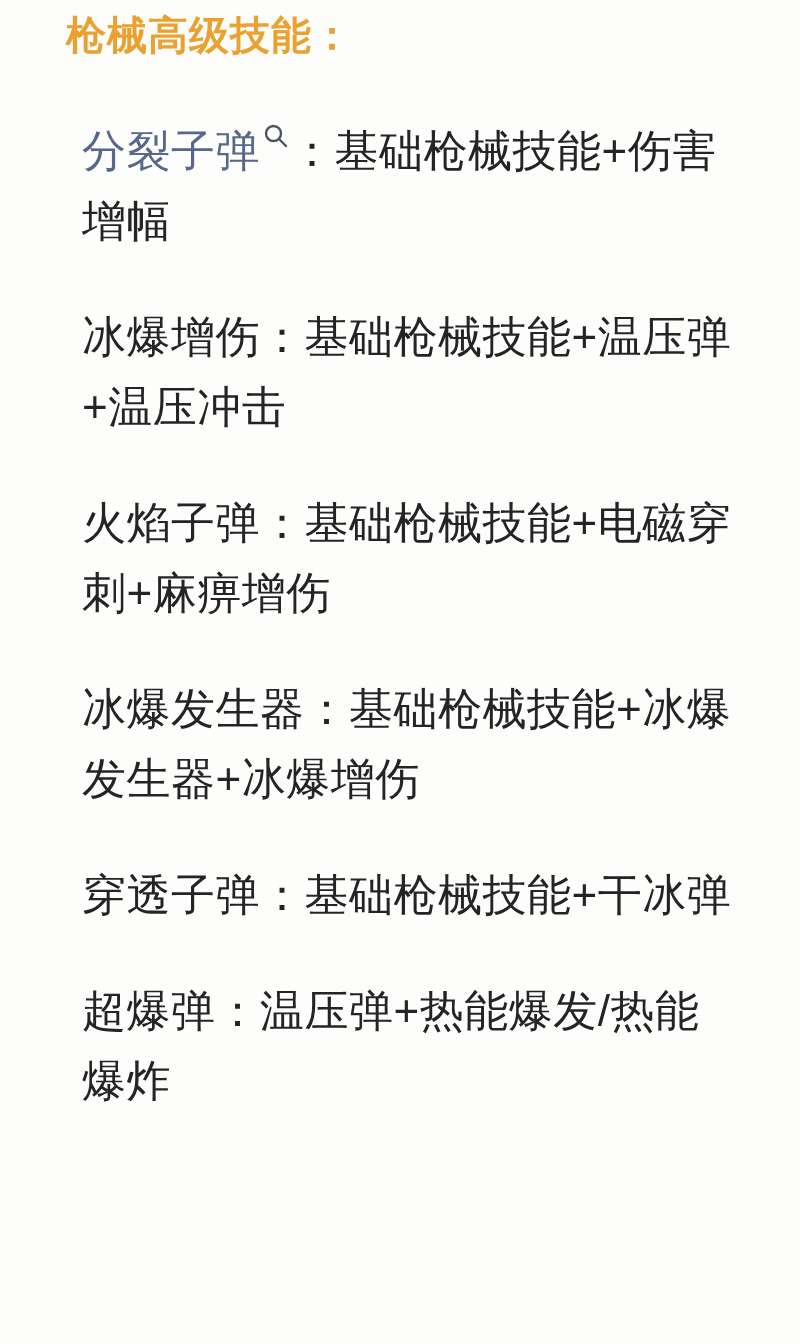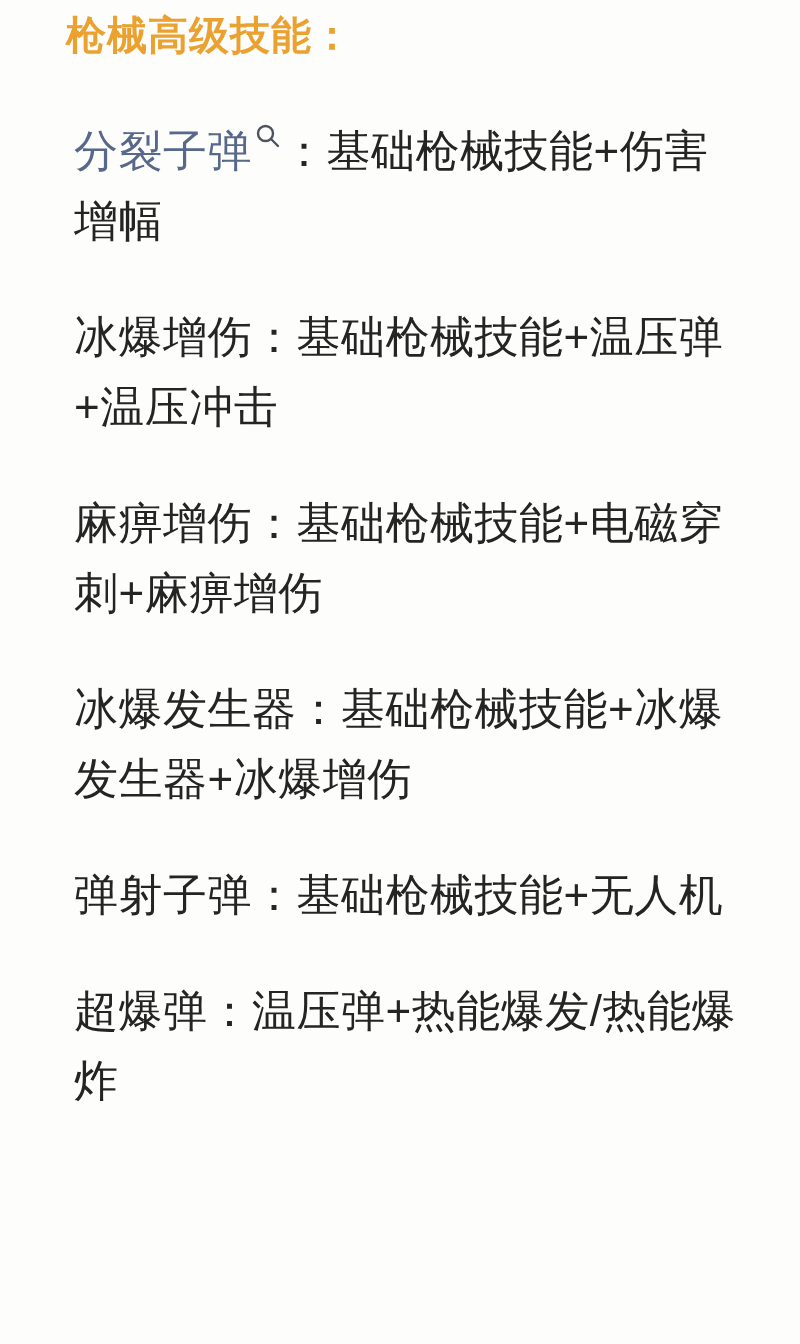--- a/index.html
+++ b/index.html
@@ -29,21 +29,21 @@
     margin: 46px 0;
     letter-spacing: 1px;
   }
   .sec-heading:first-child {
     margin-top: 0;
   }
   .entry {
     font-size: 44px;
     font-weight: 400;
     line-height: 70px;
-    margin: 46px 8px;
+    margin: 46px 16px;
     word-break: break-all;
     color: #242424;
     letter-spacing: 0.5px;
   }
   .skill-link {
     color: #58688A;
     cursor: pointer;
   }
   .sup-icon {
     display: inline-block;
@@ -74,30 +74,30 @@
           <line x1="17" y1="17" x2="24" y2="24" stroke="#4E545E" stroke-width="2.4" stroke-linecap="round"></line>
         </svg></span><span class="colon">：</span><span class="recipe">基础枪械技能+伤害增幅</span>
   </p>
 
 
   <p class="entry">
     <span class="label">冰爆增伤</span><span class="colon">：</span><span class="recipe">基础枪械技能+温压弹+温压冲击</span>
   </p>
 
   <p class="entry">
-    <span class="label">麻痹增伤</span><span class="colon">：</span><span class="recipe">基础枪械技能+电磁穿刺+麻痹增伤</span>
+    <span class="label">火焰子弹</span><span class="colon">：</span><span class="recipe">基础枪械技能+电磁穿刺+麻痹增伤</span>
   </p>
 
   <p class="entry">
     <span class="label">冰爆发生器</span><span class="colon">：</span><span class="recipe">基础枪械技能+冰爆发生器+冰爆增伤</span>
   </p>
 
+  <p class="entry">
+    <span class="label">穿透子弹</span><span class="colon">：</span><span class="recipe">基础枪械技能+干冰弹</span>
+  </p>
 
-  <p class="entry">
-    <span class="label">弹射子弹</span><span class="colon">：</span><span class="recipe">基础枪械技能+无人机</span>
-  </p>
 
 
   <p class="entry">
     <span class="label">超爆弹</span><span class="colon">：</span><span class="recipe">温压弹+热能爆发/热能爆炸</span>
   </p>
 
 </div>
 
 </body></html>

